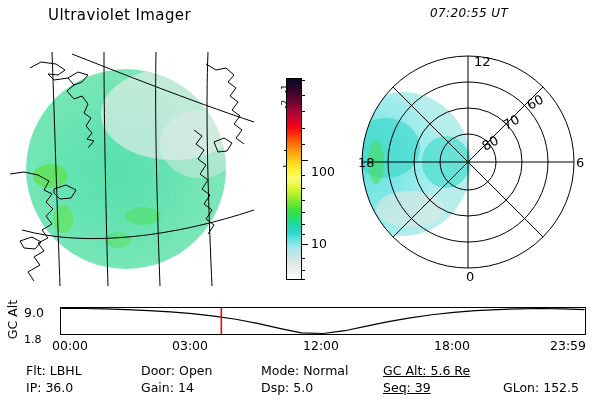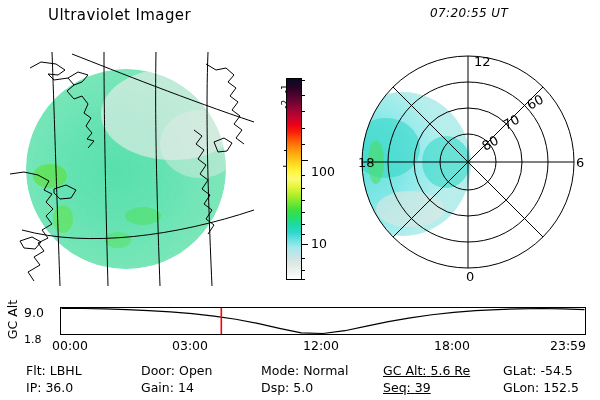--- a/index.html
+++ b/index.html
@@ -401,24 +401,20 @@
         <span>Normal</span>
       </div>
       <div class="st c1">
         <span>Door:</span>
         <span>Open</span>
       </div>
       <div class="st c3">
         <span>GC Alt:</span>
         <span>5.6 Re</span>
       </div>
-      <div class="st c4">
-        <span>GLat:</span>
-        <span>-54.5</span>
-      </div>
     </div>
 
     <div class="status-row r2">
       <div class="st c0">
         <span>IP:</span>
         <span>36.0</span>
       </div>
       <div class="st c1">
         <span>Gain:</span>
         <span>14</span>

